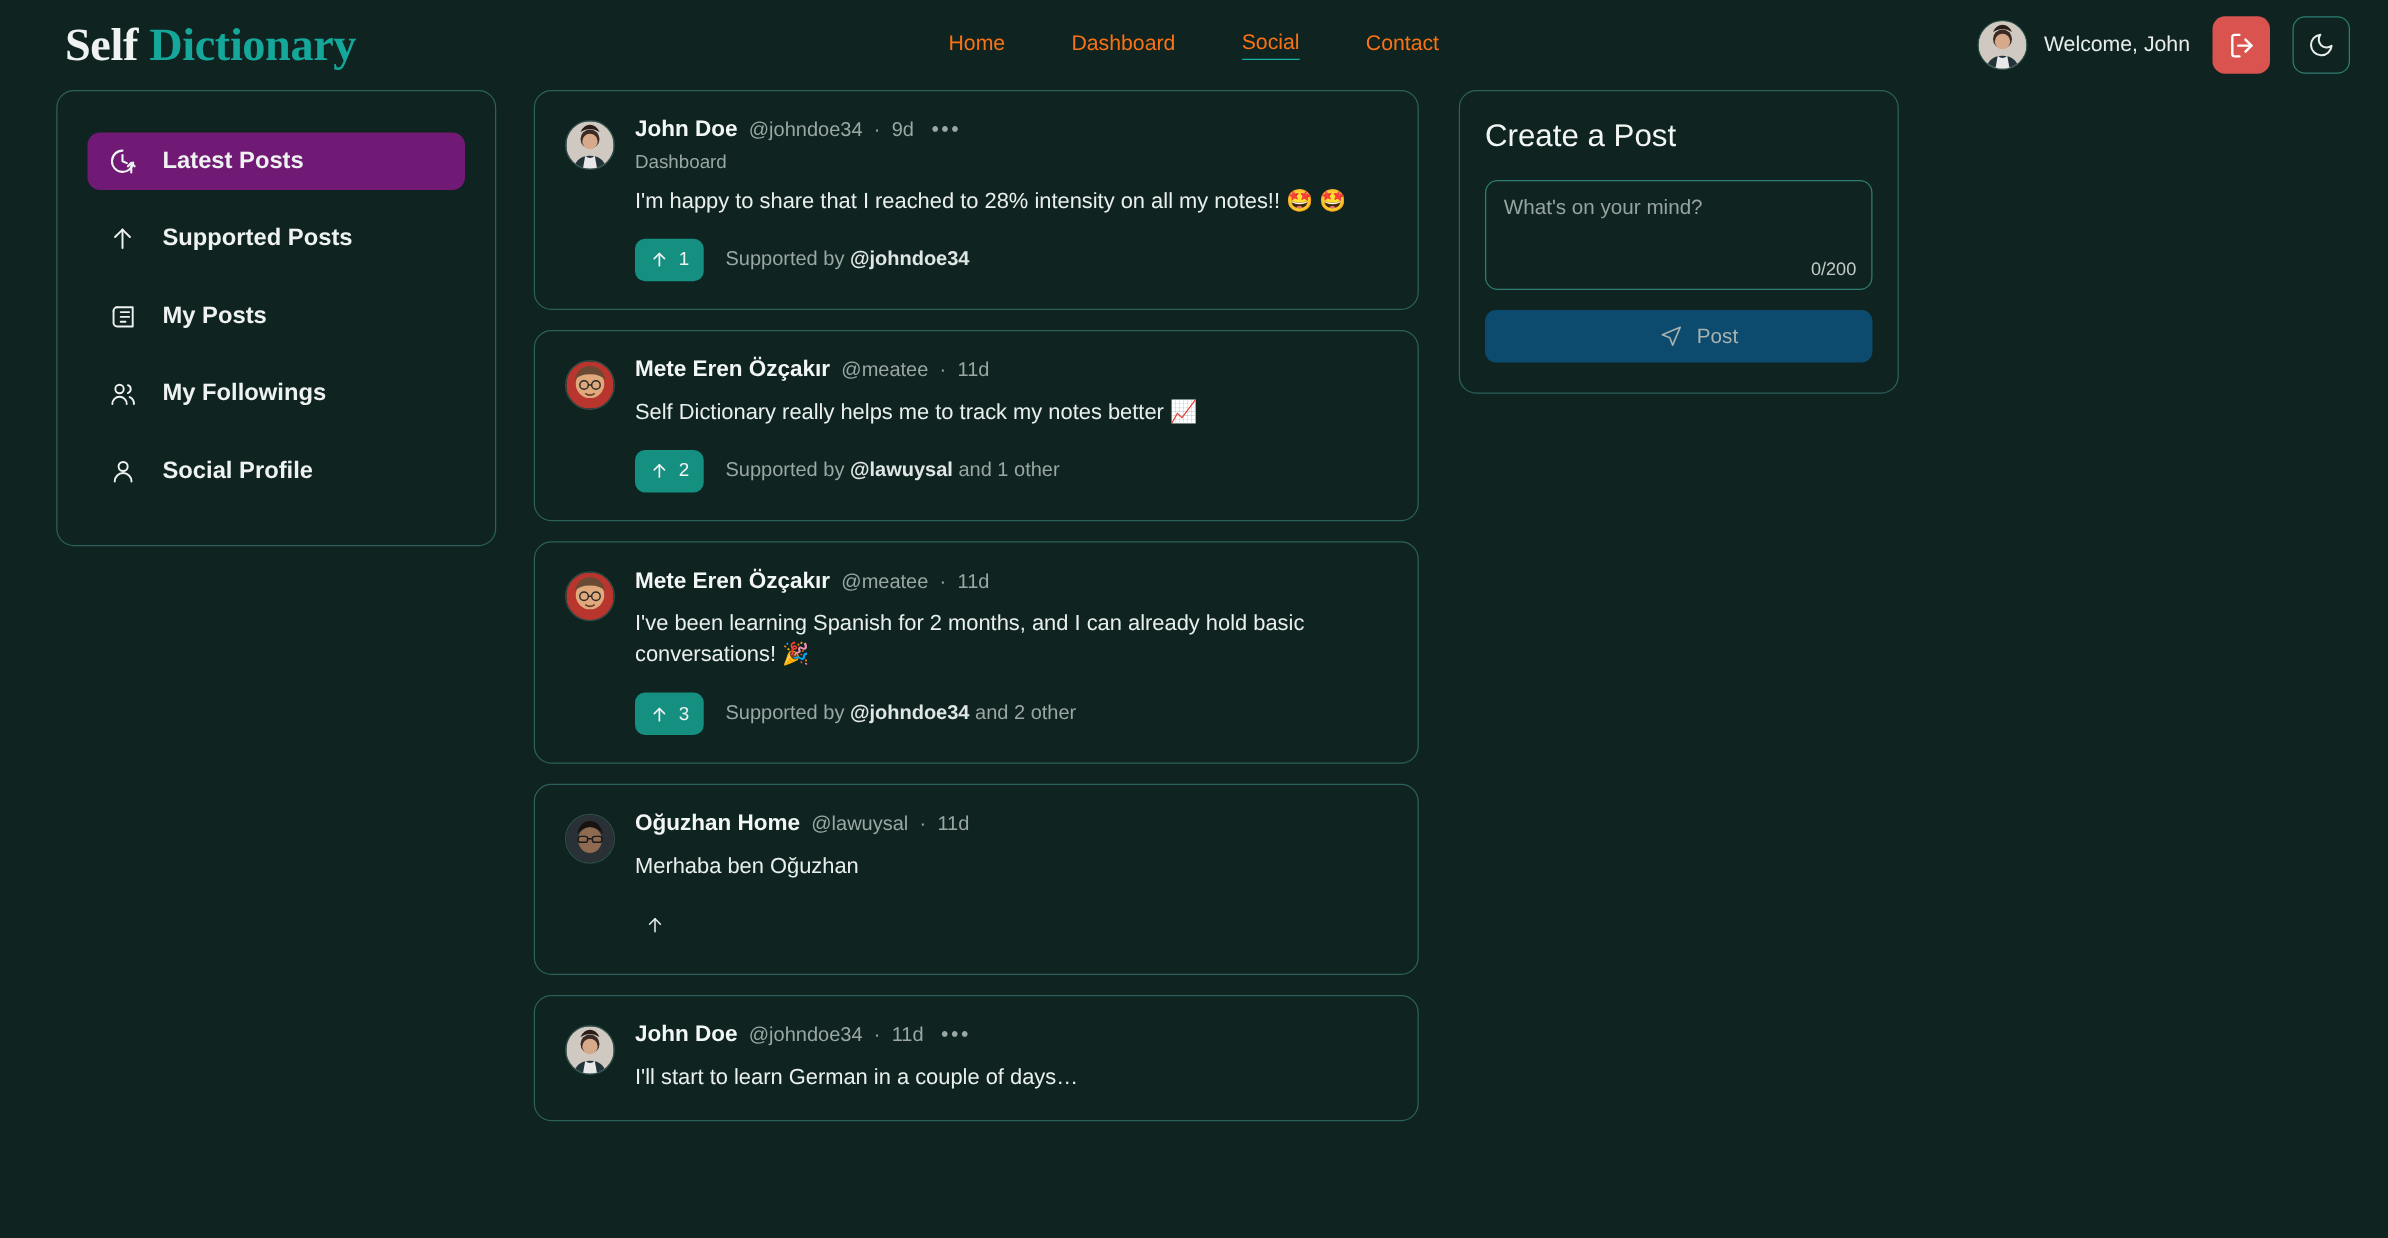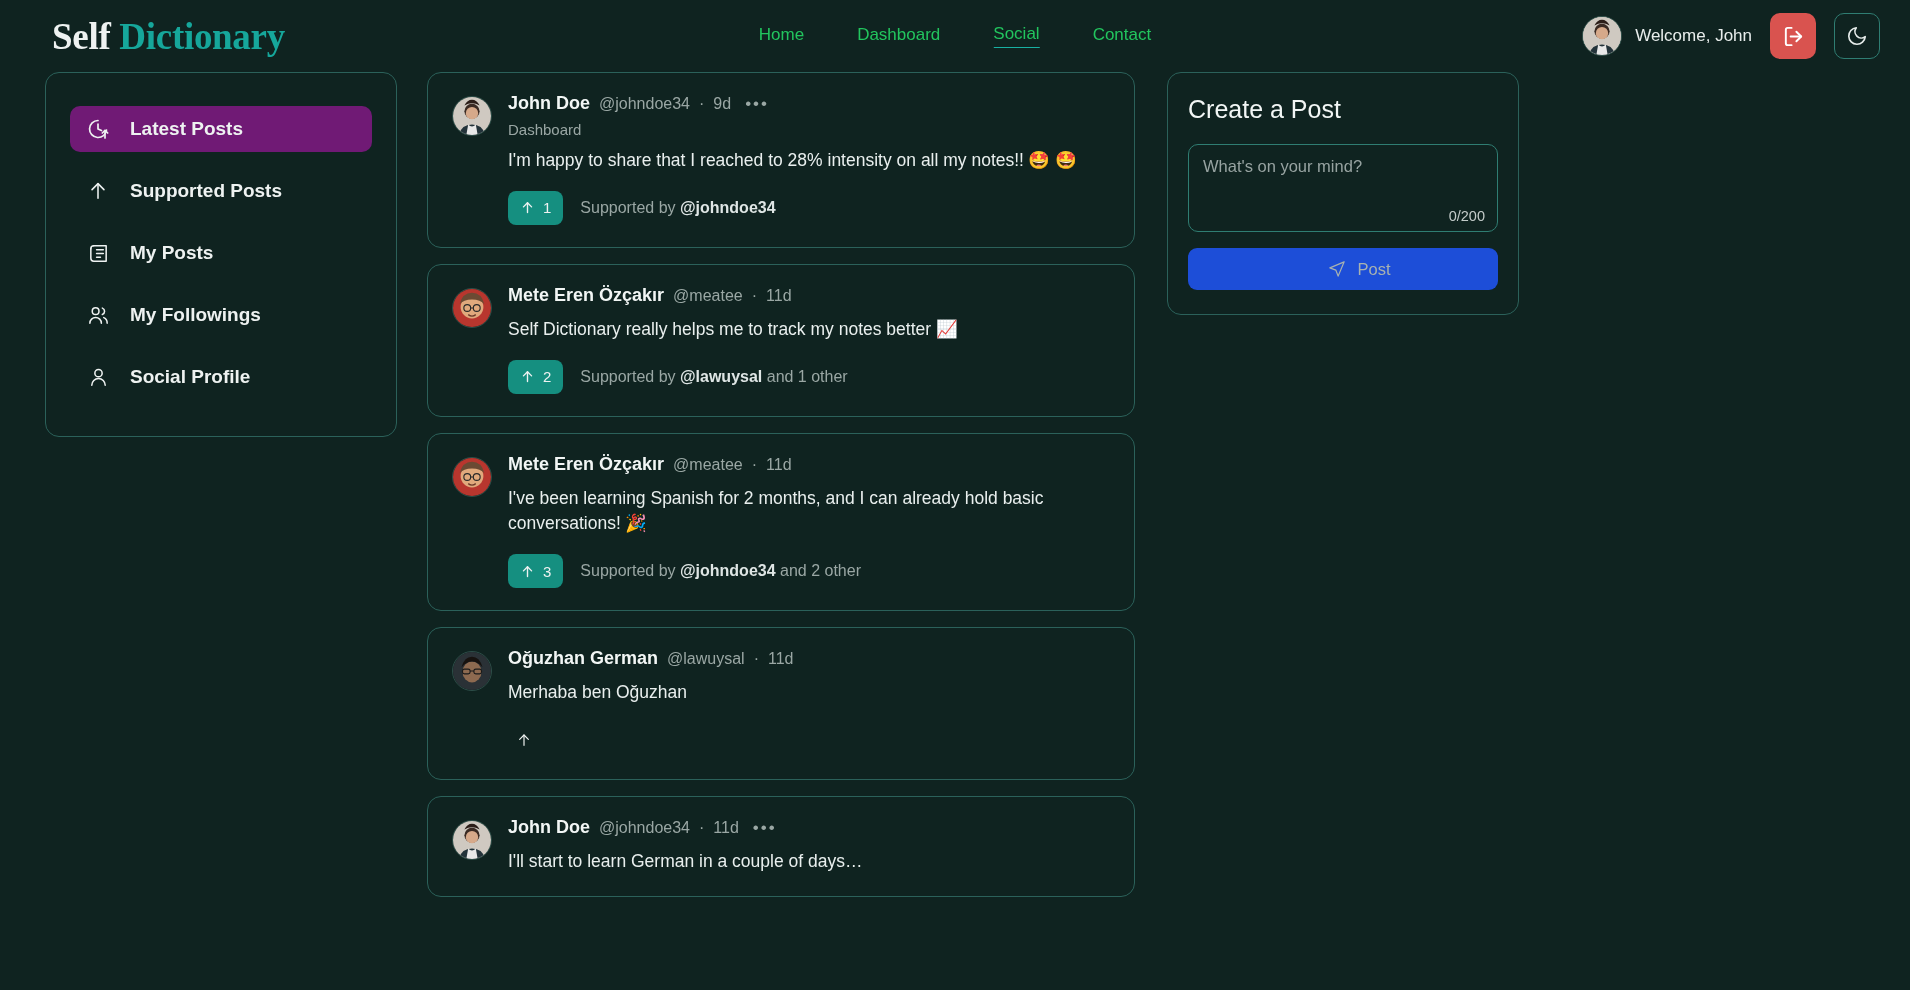--- a/index.html
+++ b/index.html
@@ -26,21 +26,21 @@
   }
   .logo .w1 { color: #eef2f1; }
   .logo .w2 { color: #16a79b; }
 
   .nav {
     position: absolute;
     left: 50%; transform: translateX(-50%);
     display: flex; align-items: center; gap: 53px;
   }
   .nav a {
-    color: #22c55e;
+    color: #f97316;
     font-size: 17px;
     text-decoration: none;
     padding-bottom: 3px;
     white-space: nowrap;
   }
   .nav a.active {
     border-bottom: 1.5px solid #18b0a2;
   }
 
   .user-zone {
@@ -167,21 +167,21 @@
     display: flex; flex-direction: column;
   }
   .ta-placeholder { color: #97a3a1; font-size: 16.5px; }
   .ta-count {
     position: absolute; right: 12px; bottom: 7px;
     color: #c3cbc9; font-size: 14.5px;
   }
   .post-btn {
     margin-top: 16px;
     height: 42px; width: 100%;
-    background: #1d4ed8; border: none; border-radius: 9px;
+    background: #0c4a6e; border: none; border-radius: 9px;
     display: flex; align-items: center; justify-content: center; gap: 11px;
     color: #a8b2b0; font-size: 16.5px; cursor: pointer; padding-left: 33px;
   }
 </style>
 </head>
 <body>
 
 <div class="header">
   <div class="logo">
     <span class="w1">Self</span>
@@ -403,21 +403,21 @@
             <rect width="40" height="40" fill="#2a3136"></rect>
             <ellipse cx="20" cy="21" rx="10" ry="11" fill="#8d6a50"></ellipse>
             <path d="M9 16 q3 -11 11 -11 q8 0 11 11 q-5 -6 -11 -6 q-6 0 -11 6z" fill="#17120f"></path>
             <rect x="10" y="18" width="8" height="5" rx="2" fill="none" stroke="#1a1a1a" stroke-width="1.2"></rect>
             <rect x="22" y="18" width="8" height="5" rx="2" fill="none" stroke="#1a1a1a" stroke-width="1.2"></rect>
             <line x1="18" y1="20" x2="22" y2="20" stroke="#1a1a1a" stroke-width="1.2"></line>
           </svg>
         </div>
         <div class="p-body">
           <div class="p-head">
-            <span class="p-name">Oğuzhan German</span>
+            <span class="p-name">Oğuzhan Home</span>
             <span class="p-meta">@lawuysal</span>
             <span class="p-meta">·</span>
             <span class="p-meta">11d</span>
           </div>
           <div class="p-text">Merhaba ben Oğuzhan</div>
           <div class="p-foot">
             <button class="sup-btn plain">
               <svg width="16" height="16" viewBox="0 0 24 24" fill="none" stroke="#eef2f1" stroke-width="1.8" stroke-linecap="round" stroke-linejoin="round">
                 <line x1="12" y1="20" x2="12" y2="4.5"></line>
                 <polyline points="5.5 11 12 4.5 18.5 11"></polyline>

